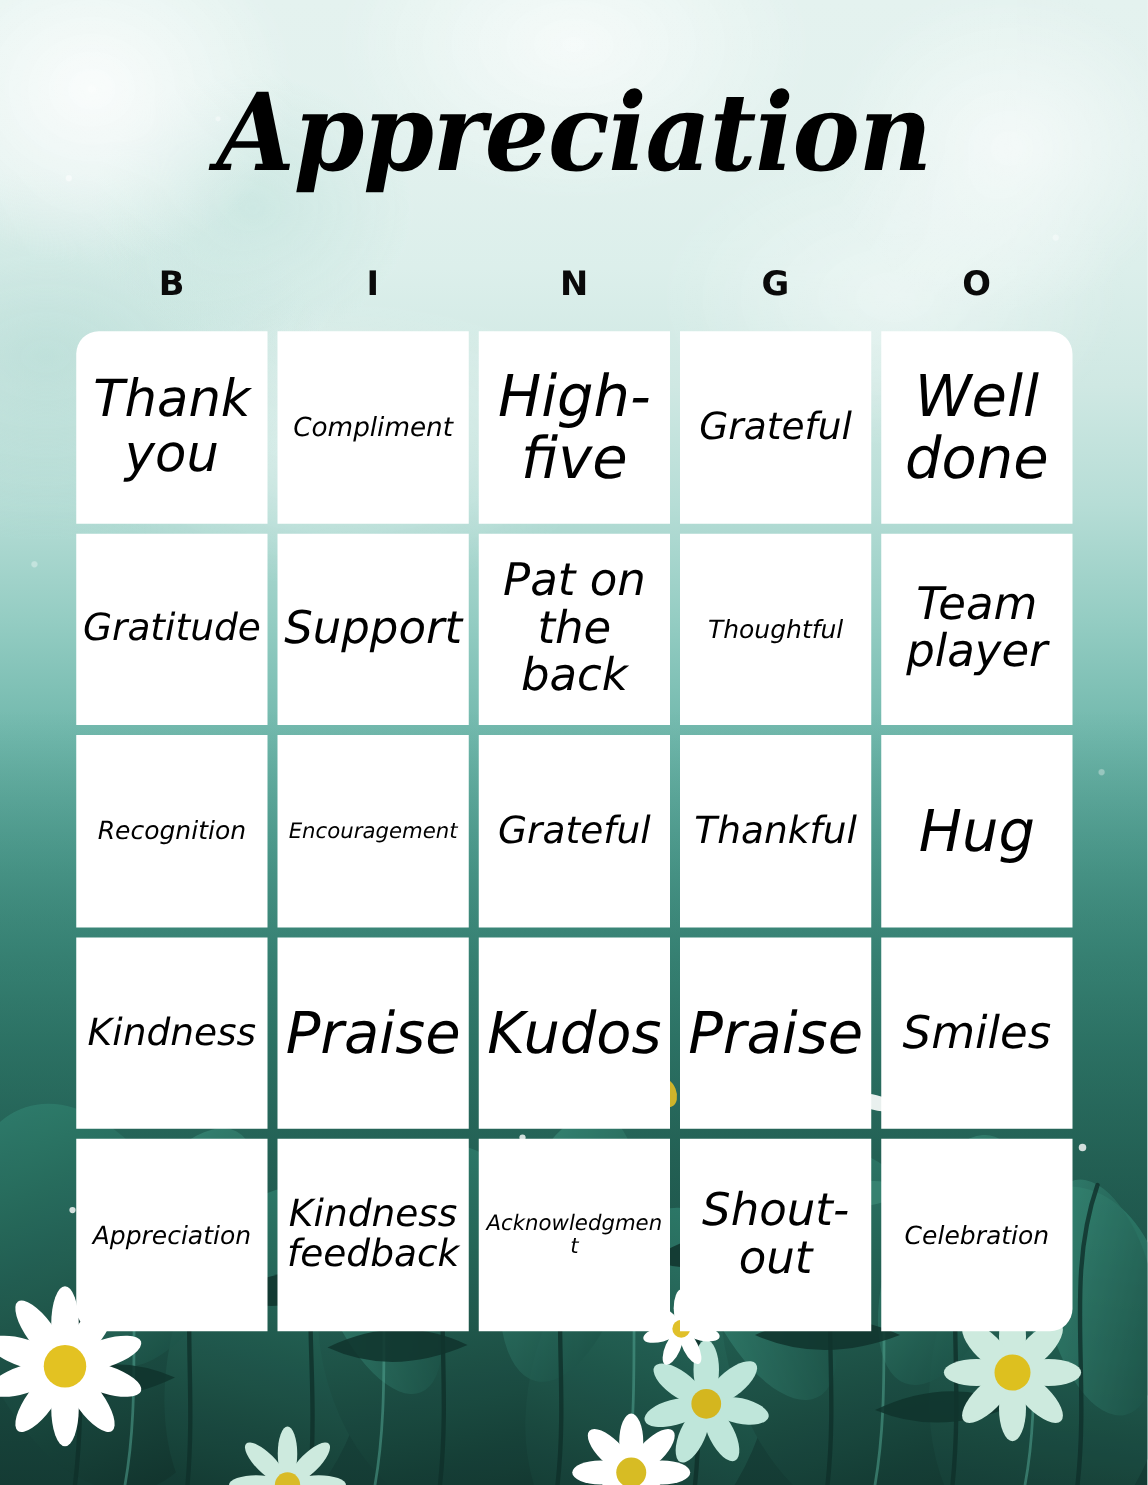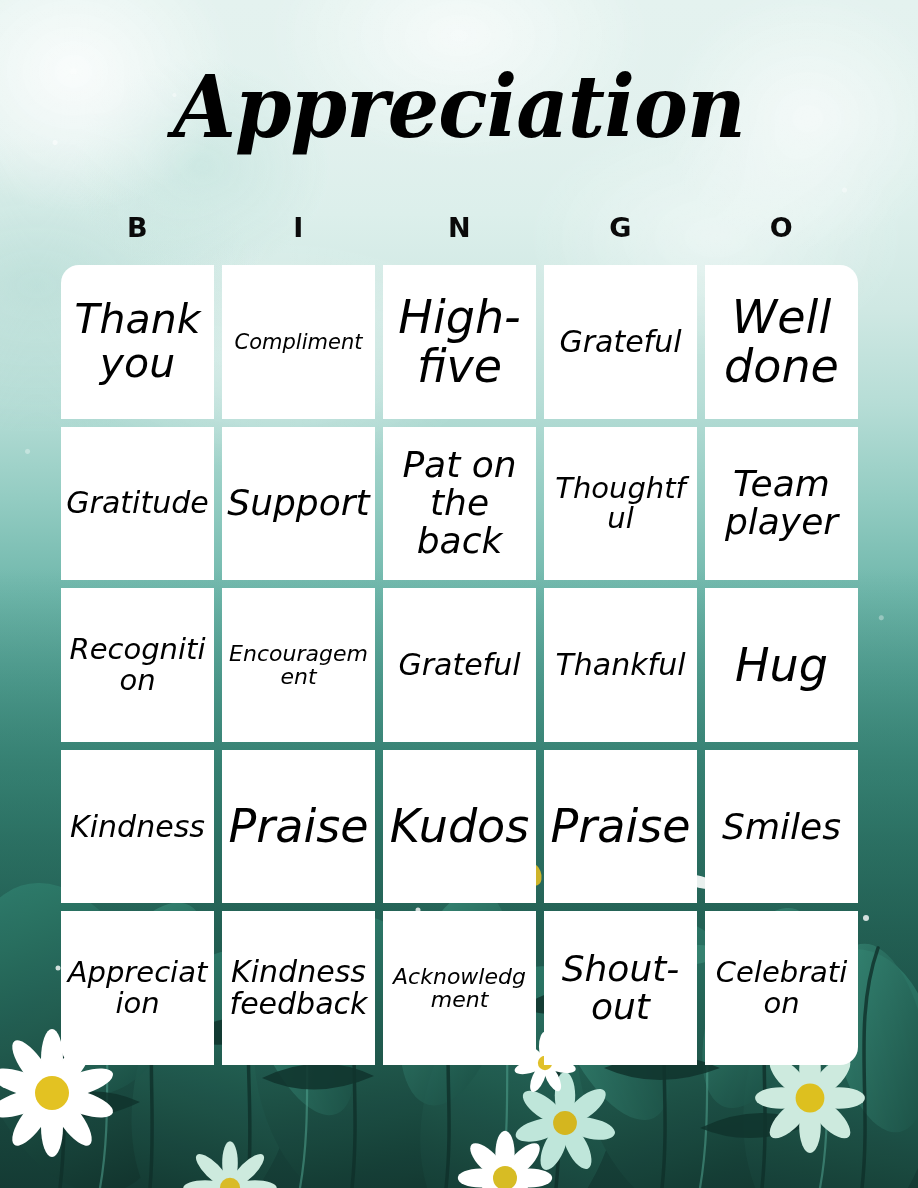--- a/index.html
+++ b/index.html
@@ -150,23 +150,23 @@
     font-weight: 400;
     word-break: break-word;
     font-style: italic;
   }
 
   
   .fs-xxl { font-size: 46px; }
   .fs-xl  { font-size: 41px; }
   .fs-lg  { font-size: 36px; }
   .fs-md  { font-size: 30px; }
-  .fs-sm  { font-size: 29px; }
+  .fs-sm  { font-size: 20px; }
   .fs-xs  { font-size: 21px; }
-  .fs-xxs { font-size: 22px; text-align: center; }
+  .fs-xxs { font-size: 17px; text-align: center; }
 
   
   .grid .cell:nth-child(1)  { border-top-left-radius: 18px; }
   .grid .cell:nth-child(5)  { border-top-right-radius: 18px; align-items: center; }
   .grid .cell:nth-child(21) { border-bottom-left-radius: 18px; }
   .grid .cell:nth-child(25) { border-bottom-right-radius: 18px; align-items: center; }
 </style>
 </head>
 <body>
 

